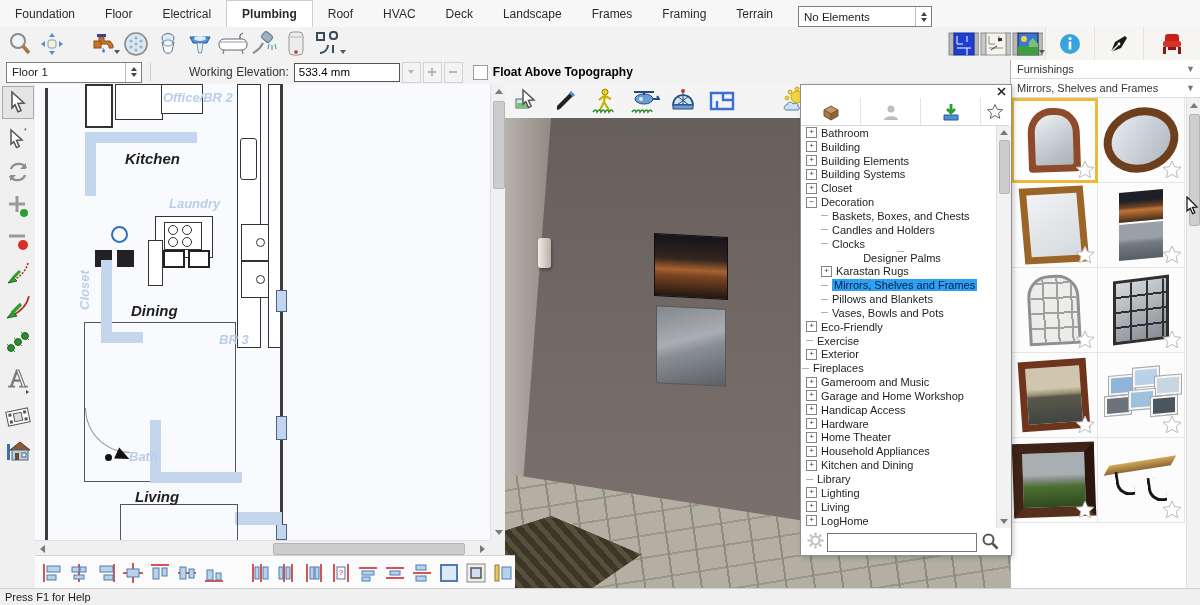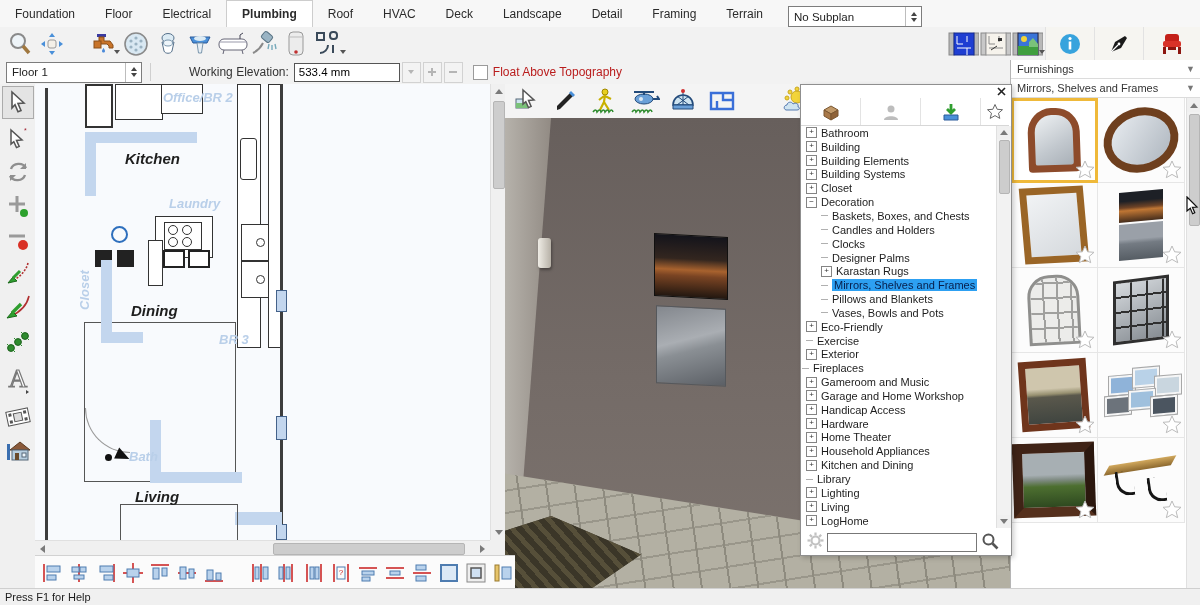--- a/index.html
+++ b/index.html
@@ -21,21 +21,21 @@
   #tb-left{position:absolute;left:4px;top:0;display:flex;align-items:center;height:33px;}
   #tb-right{position:absolute;right:0;top:0;display:flex;align-items:center;height:33px;}
   .tbblock{height:33px;display:flex;align-items:center;justify-content:center;border-left:1px solid #e2e2e2;background:#f6f5f1;}
   
   #row3{position:absolute;left:0;top:60px;width:1200px;height:24px;background:#f2f2f2;border-bottom:1px solid #d6d6d6;display:flex;align-items:center;}
   .combo{height:19px;background:#fff;border:1px solid #7d7d7d;display:flex;align-items:center;}
   .combo .val{flex:1;padding-left:5px;font-size:11.5px;}
   .vsep{width:1px;height:18px;background:#cfcfcf;margin:0 8px;}
   #we-input{width:96px;height:17px;border:1px solid #555;font:11.5px "Liberation Sans",sans-serif;padding:0 4px;}
   .minibtn{width:17px;height:19px;background:#f3f3f3;border:1px solid #d2d2d2;display:flex;align-items:center;justify-content:center;margin-left:2px;}
-  .gr{color:#b91c1c;}
+  .gr{color:#000000;font-weight:bold;}
   #float-check{width:13px;height:13px;background:#fff;border:1px solid #9a9a9a;margin:0 5px 0 10px;}
   
   #lefttb{position:absolute;left:0;top:84px;width:35px;height:504px;background:#f0f0f0;border-right:1px solid #c6c6c6;display:flex;flex-direction:column;align-items:center;padding-top:2px;gap:3px;}
   .lib{width:30px;height:31px;display:flex;align-items:center;justify-content:center;}
   .lib.active{background:#e4e4e4;border:1px solid #ababab;}
   
   #plan{position:absolute;left:35px;top:84px;width:470px;height:471px;background:#f8fafd;overflow:hidden;}
   #plan .pp{position:absolute;}
   .rlabel{position:absolute;font-style:italic;font-weight:bold;white-space:nowrap;}
   .rl-dark{color:#1e1e1e;font-size:15px;}
@@ -122,25 +122,25 @@
 
   <div id="tabbar">
     <div class="tab">Foundation</div>
     <div class="tab">Floor</div>
     <div class="tab">Electrical</div>
     <div class="tab active">Plumbing</div>
     <div class="tab">Roof</div>
     <div class="tab">HVAC</div>
     <div class="tab">Deck</div>
     <div class="tab">Landscape</div>
-    <div class="tab">Detail</div>
+    <div class="tab">Frames</div>
     <div class="tab">Framing</div>
     <div class="tab">Terrain</div>
     <div id="subplan">
-      <span class="val">No Subplan</span>
+      <span class="val">No Elements</span>
       <span class="spin">
           <span class="tri-up"></span>
           <span class="tri-dn"></span>
         </span>
     </div>
   </div>
 
   <div id="maintb">
     <div id="tb-left">
       <span class="ib">
@@ -639,21 +639,21 @@
           <span class="tlabel">Baskets, Boxes, and Chests</span>
         </div>
         <div class="trow" style="padding-left: 20px;">
           <span class="dash"></span>
           <span class="tlabel">Candles and Holders</span>
         </div>
         <div class="trow" style="padding-left: 20px;">
           <span class="dash"></span>
           <span class="tlabel">Clocks</span>
         </div>
-        <div class="trow" style="padding-left: 20px;">
+        <div class="trow" style="padding-left: 8px; flex-direction: column;">
           <span class="dash"></span>
           <span class="tlabel">Designer Palms</span>
         </div>
         <div class="trow" style="padding-left: 20px;">
           <span class="exp">+</span>
           <span class="tlabel">Karastan Rugs</span>
         </div>
         <div class="trow sel" style="padding-left: 20px;">
           <span class="dash"></span>
           <span class="tlabel">Mirrors, Shelves and Frames</span>

